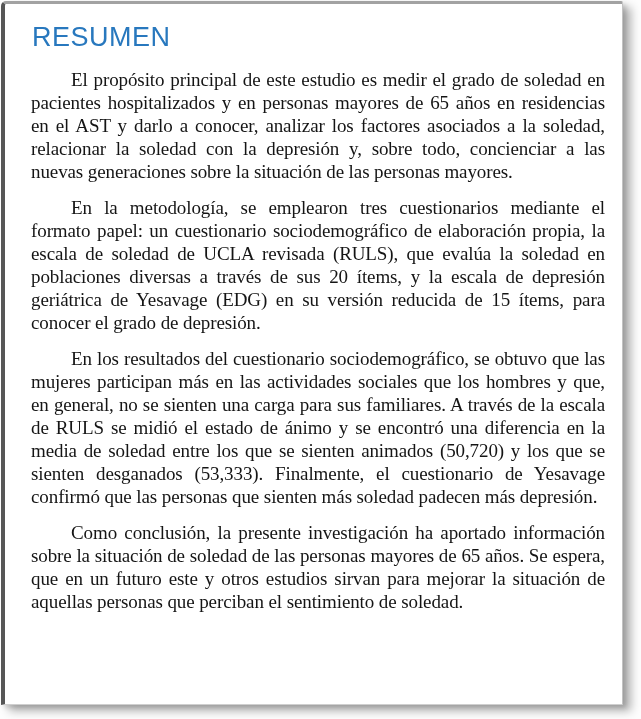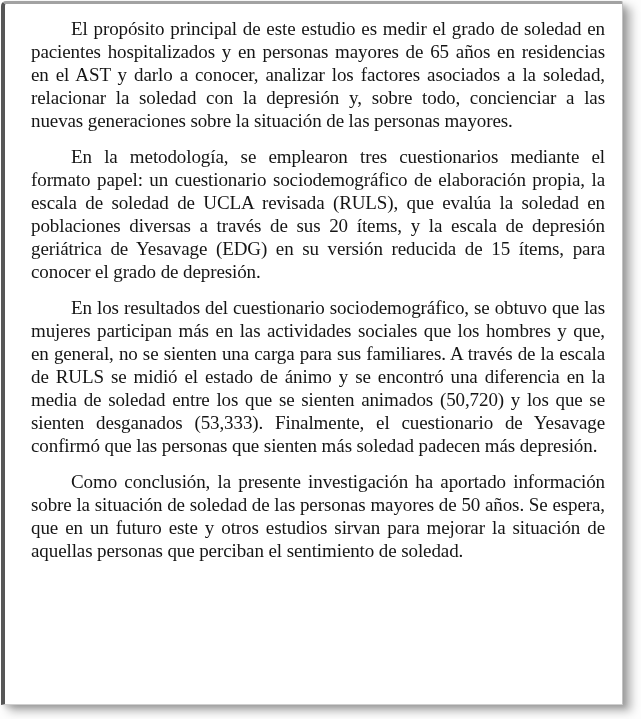--- a/index.html
+++ b/index.html
@@ -46,20 +46,21 @@
     color: #151515;
     text-align: justify;
     text-indent: 40px;
     margin: 0 0 13px 0;
   }
 </style>
 </head>
 <body>
 
 <div class="page">
+  <h1 class="section-title" style="color: rgb(40, 120, 190);">RESUMEN</h1>
 
   <div class="body-text">
     <p>El propósito principal de este estudio es medir el grado de soledad en pacientes hospitalizados y en personas mayores de 65 años en residencias en el AST y darlo a conocer, analizar los factores asociados a la soledad, relacionar la soledad con la depresión y, sobre todo, concienciar a las nuevas generaciones sobre la situación de las personas mayores.</p>
     <p>En la metodología, se emplearon tres cuestionarios mediante el formato papel: un cuestionario sociodemográfico de elaboración propia, la escala de soledad de UCLA revisada (RULS), que evalúa la soledad en poblaciones diversas a través de sus 20 ítems, y la escala de depresión geriátrica de Yesavage (EDG) en su versión reducida de 15 ítems, para conocer el grado de depresión.</p>
     <p>En los resultados del cuestionario sociodemográfico, se obtuvo que las mujeres participan más en las actividades sociales que los hombres y que, en general, no se sienten una carga para sus familiares. A través de la escala de RULS se midió el estado de ánimo y se encontró una diferencia en la media de soledad entre los que se sienten animados (50,720) y los que se sienten desganados (53,333). Finalmente, el cuestionario de Yesavage confirmó que las personas que sienten más soledad padecen más depresión.</p>
-    <p>Como conclusión, la presente investigación ha aportado información sobre la situación de soledad de las personas mayores de 50 años. Se espera, que en un futuro este y otros estudios sirvan para mejorar la situación de aquellas personas que perciban el sentimiento de soledad.</p>
+    <p>Como conclusión, la presente investigación ha aportado información sobre la situación de soledad de las personas mayores de 65 años. Se espera, que en un futuro este y otros estudios sirvan para mejorar la situación de aquellas personas que perciban el sentimiento de soledad.</p>
   </div>
 </div>
 
 </body></html>

